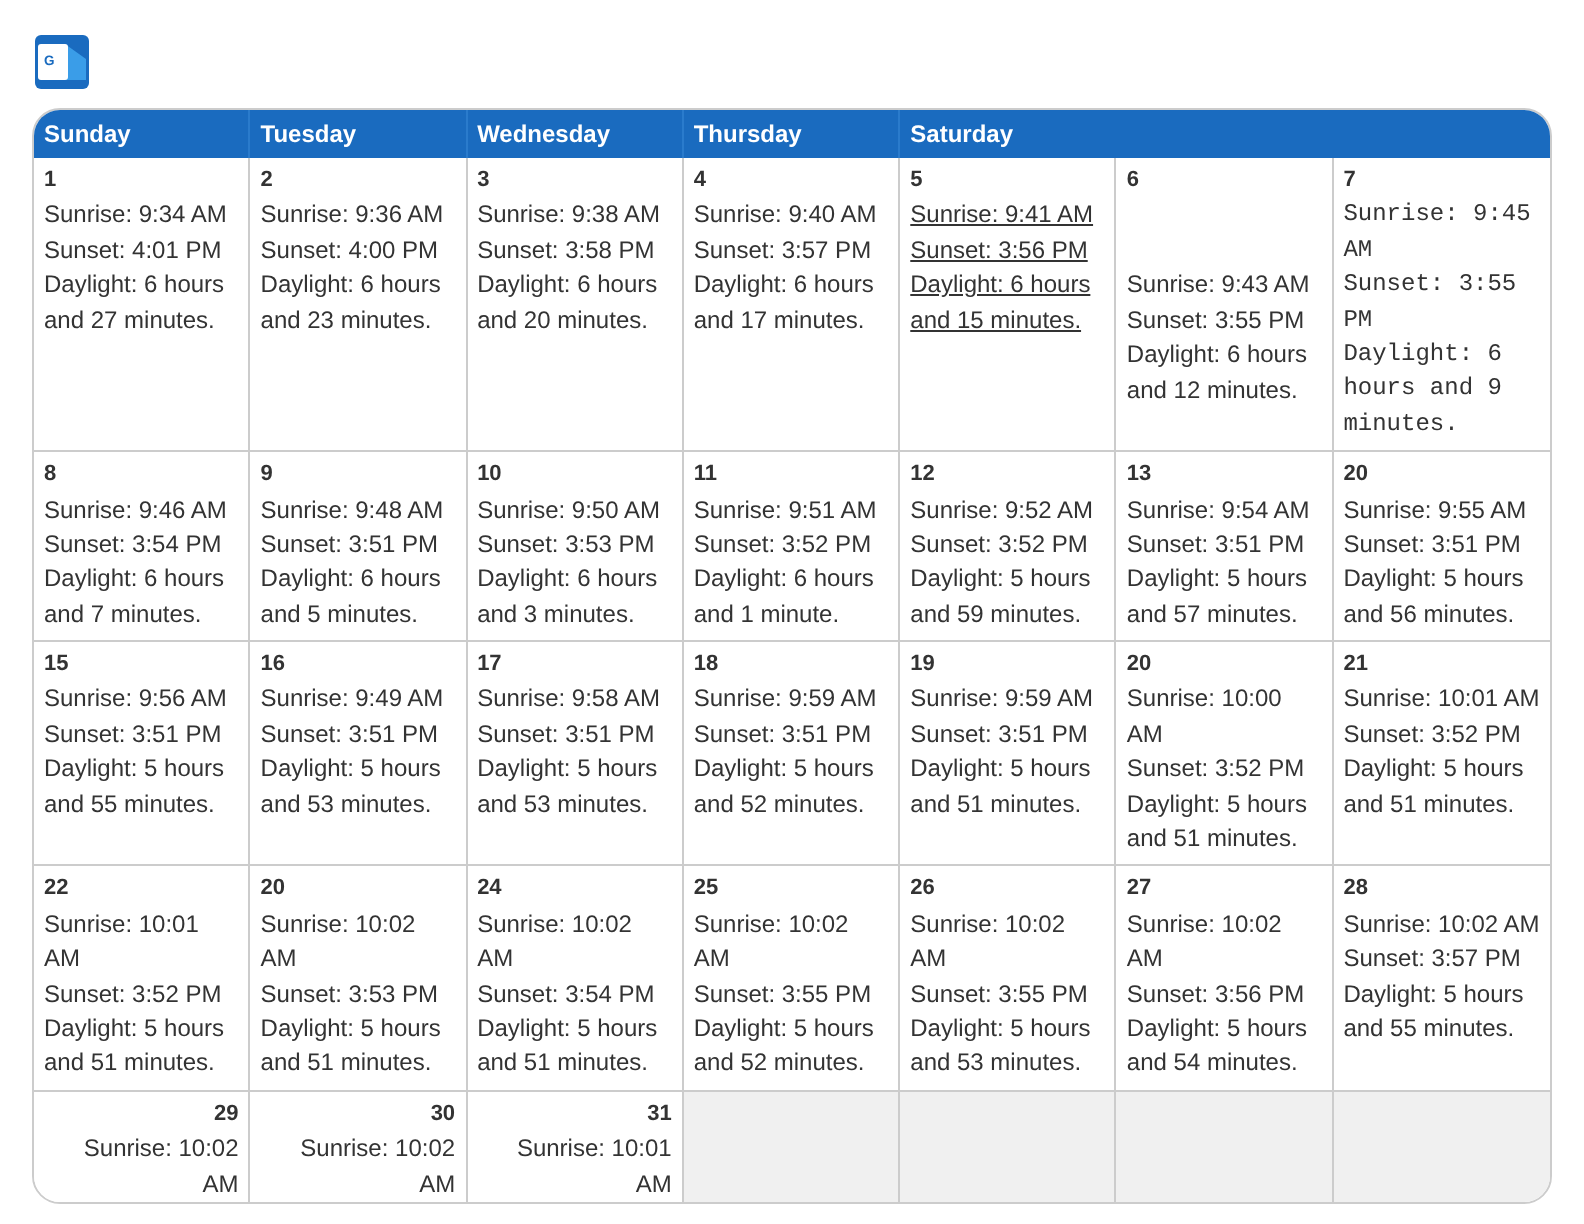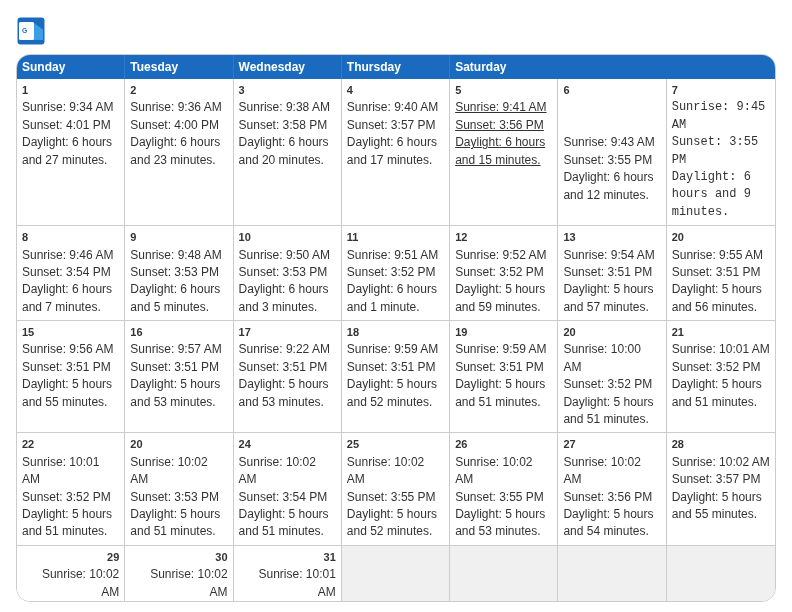--- a/index.html
+++ b/index.html
@@ -191,21 +191,21 @@
         <div class="cal-week">
           <div class="cal-cell">
             <span class="day-num">8</span>
             <div class="info" style="white-space: pre-line;">Sunrise: 9:46 AM
 Sunset: 3:54 PM
 Daylight: 6 hours and 7 minutes.</div>
           </div>
           <div class="cal-cell">
             <span class="day-num">9</span>
             <div class="info" style="white-space: pre-line;">Sunrise: 9:48 AM
-Sunset: 3:53 PM
+Sunset: 3:51 PM
 Daylight: 6 hours and 5 minutes.</div>
           </div>
           <div class="cal-cell">
             <span class="day-num">10</span>
             <div class="info" style="white-space: pre-line;">Sunrise: 9:50 AM
 Sunset: 3:53 PM
 Daylight: 6 hours and 3 minutes.</div>
           </div>
           <div class="cal-cell">
             <span class="day-num">11</span>
@@ -234,27 +234,27 @@
         </div>
         <div class="cal-week">
           <div class="cal-cell">
             <span class="day-num">15</span>
             <div class="info" style="white-space: pre-line;">Sunrise: 9:56 AM
 Sunset: 3:51 PM
 Daylight: 5 hours and 55 minutes.</div>
           </div>
           <div class="cal-cell">
             <span class="day-num">16</span>
-            <div class="info" style="white-space: pre-line;">Sunrise: 9:57 AM
+            <div class="info" style="white-space: pre-line;">Sunrise: 9:49 AM
 Sunset: 3:51 PM
 Daylight: 5 hours and 53 minutes.</div>
           </div>
           <div class="cal-cell">
             <span class="day-num">17</span>
-            <div class="info" style="white-space: pre-line;">Sunrise: 9:22 AM
+            <div class="info" style="white-space: pre-line;">Sunrise: 9:58 AM
 Sunset: 3:51 PM
 Daylight: 5 hours and 53 minutes.</div>
           </div>
           <div class="cal-cell">
             <span class="day-num">18</span>
             <div class="info" style="white-space: pre-line;">Sunrise: 9:59 AM
 Sunset: 3:51 PM
 Daylight: 5 hours and 52 minutes.</div>
           </div>
           <div class="cal-cell">

